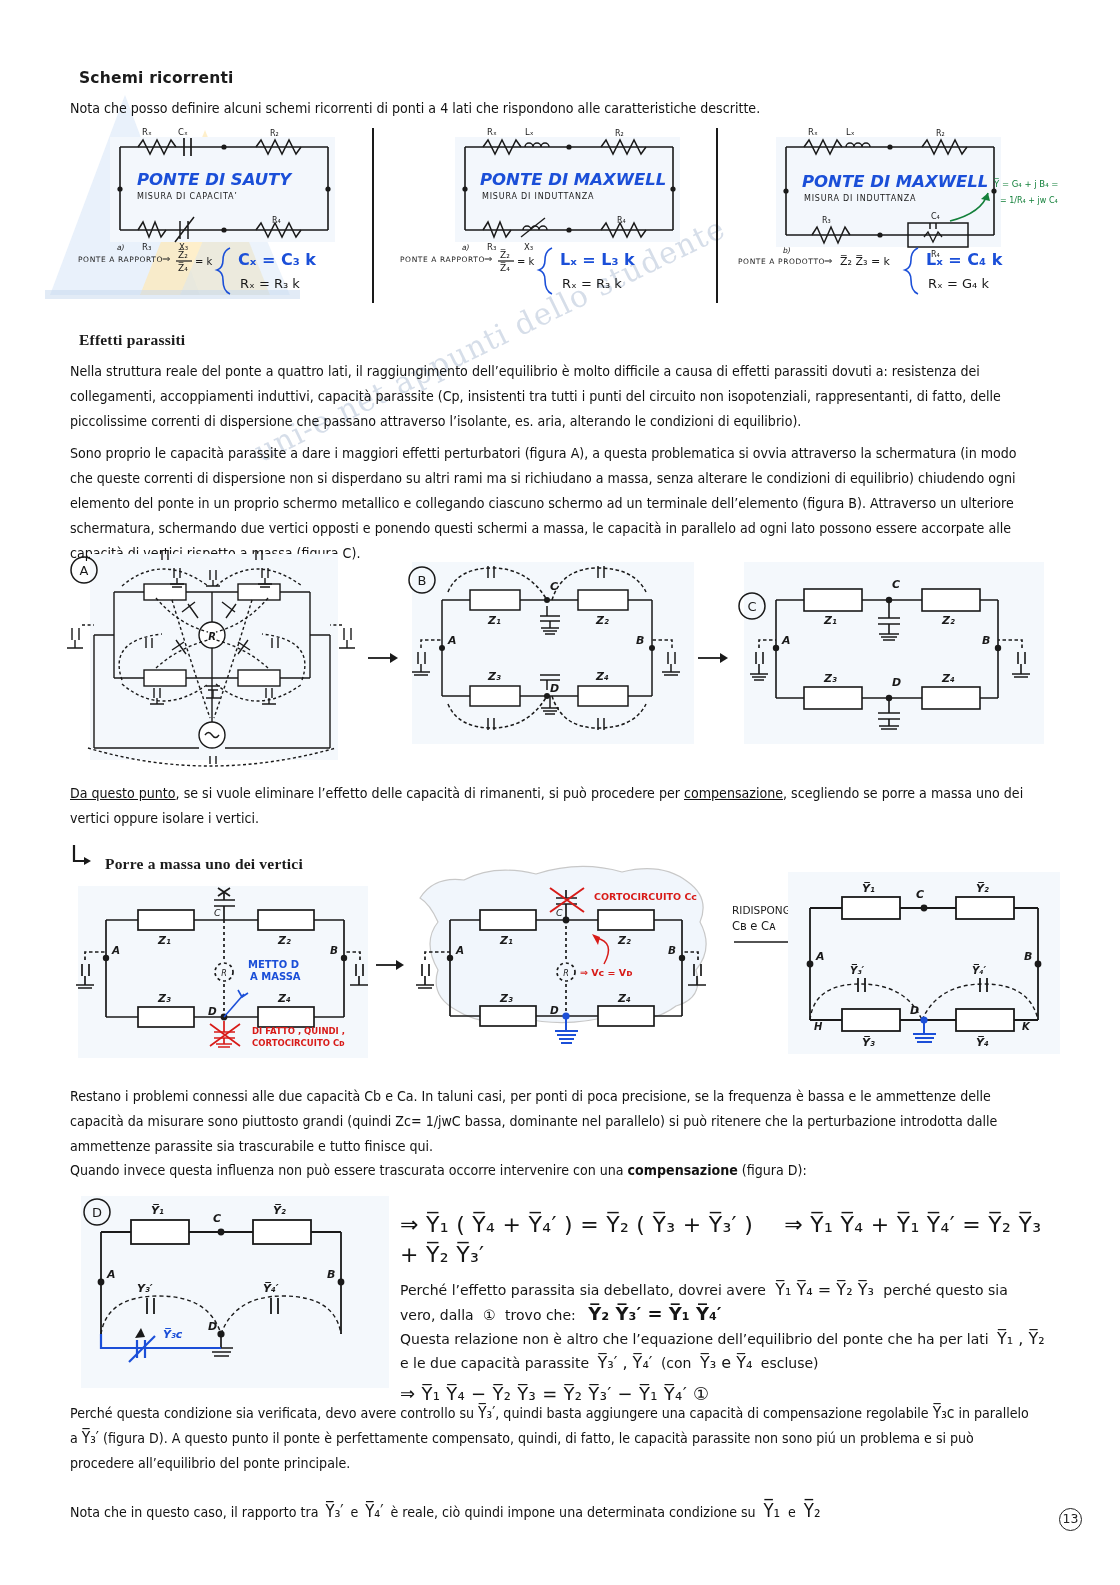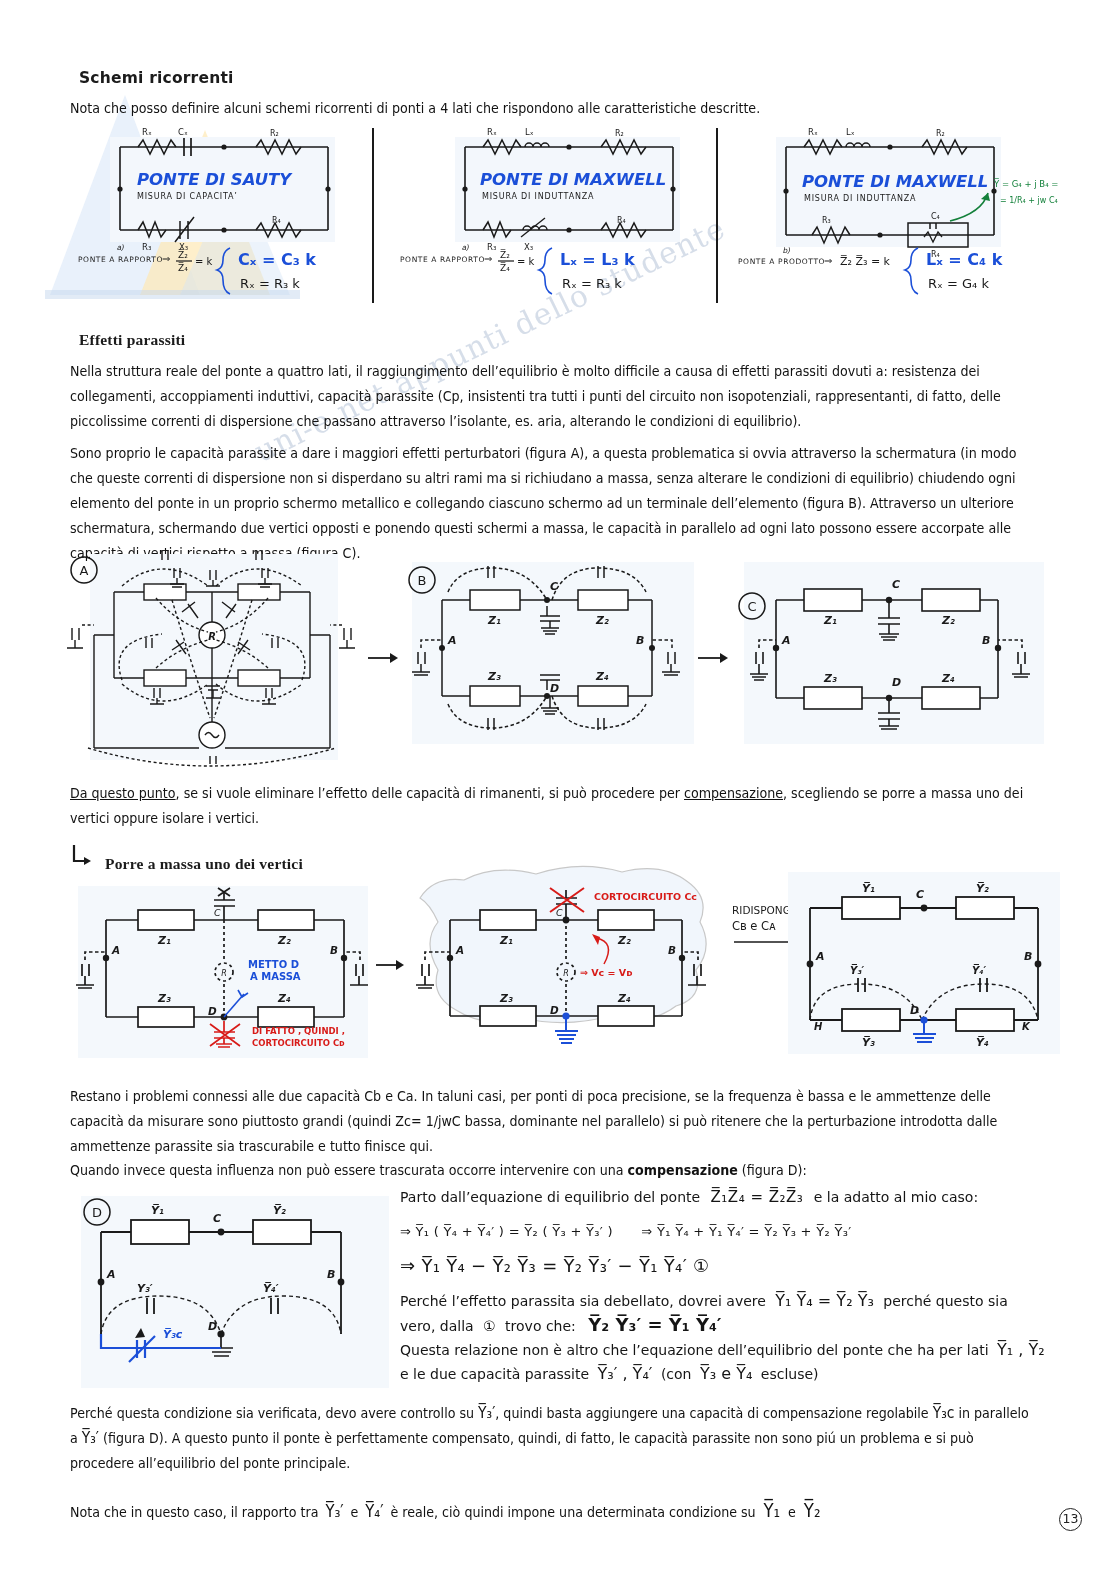--- a/index.html
+++ b/index.html
@@ -549,46 +549,41 @@
     <text class="hw" x="76" y="22" font-size="11" font-style="italic" font-weight="bold" fill="#1a1a1a">Y̅₁</text>
     <text class="hw" x="198" y="22" font-size="11" font-style="italic" font-weight="bold" fill="#1a1a1a">Y̅₂</text>
     <text class="hw" x="62" y="100" font-size="11" font-style="italic" font-weight="bold" fill="#1a1a1a">Y₃′</text>
     <text class="hw" x="188" y="100" font-size="11" font-style="italic" font-weight="bold" fill="#1a1a1a">Y̅₄′</text>
     <text class="hw ink-blue" x="88" y="146" font-size="11" font-style="italic" font-weight="bold">Y̅₃c</text>
     <circle cx="22" cy="20" r="13" fill="none" stroke="#1a1a1a" stroke-width="1.5"></circle>
     <text class="hw" x="22" y="25" font-size="13" text-anchor="middle" fill="#1a1a1a">D</text>
   </svg>
 
   <div class="abs" style="left:400px;top:1186px;width:660px;">
-    <div style="font-size:14px;line-height:22px;">
-      <span>Parto dall’equazione di equilibrio del ponte</span>
-      <span style="font-size:15px;letter-spacing:.5px;padding:0 6px;">Z̅₁Z̅₄ = Z̅₂Z̅₃</span>
-      <span>e la adatto al mio caso:</span>
-    </div>
-    <div style="margin-top:9px;font-size:13px;line-height:30px;letter-spacing:.3px;">
+    <div style="margin-top:24px;font-size:22px;line-height:30px;letter-spacing:.3px;">
       <span>⇒  Y̅₁ ( Y̅₄ + Y̅₄′ ) = Y̅₂ ( Y̅₃ + Y̅₃′ )</span>
       <span style="padding-left:24px;">⇒   Y̅₁ Y̅₄  +  Y̅₁ Y̅₄′  =  Y̅₂ Y̅₃  +  Y̅₂ Y̅₃′</span>
     </div>
-    <div style="margin-top:4px;font-size:18px;line-height:30px;letter-spacing:.3px;">⇒    Y̅₁ Y̅₄  −  Y̅₂ Y̅₃  =  Y̅₂ Y̅₃′  −  Y̅₁ Y̅₄′   ①</div>
     <div style="margin-top:8px;font-size:14px;line-height:23px;">
       <span>Perché l’effetto parassita sia debellato, dovrei avere</span>
       <span style="font-size:16px;padding:0 5px;">Y̅₁ Y̅₄ = Y̅₂ Y̅₃</span>
       <span>perché questo sia</span><br>
       <span>vero, dalla</span>
       <span style="padding:0 5px;">①</span>
       <span>trovo che:</span>
       <span style="font-size:18px;font-weight:bold;padding:0 8px;">Y̅₂ Y̅₃′  =  Y̅₁ Y̅₄′</span><br>
       <span>Questa relazione non è altro che l’equazione dell’equilibrio del ponte che ha per lati</span>
       <span style="font-size:16px;padding:0 4px;">Y̅₁ , Y̅₂</span><br>
       <span>e le due capacità parassite</span>
       <span style="font-size:16px;padding:0 4px;">Y̅₃′ ,  Y̅₄′</span>
       <span>(con</span>
       <span style="font-size:16px;padding:0 4px;">Y̅₃ e Y̅₄</span>
       <span>escluse)</span>
     </div>
+    <div style="margin-top:4px;font-size:18px;line-height:30px;letter-spacing:.3px;">⇒    Y̅₁ Y̅₄  −  Y̅₂ Y̅₃  =  Y̅₂ Y̅₃′  −  Y̅₁ Y̅₄′   ①</div>
   </div>
 
   <p class="body abs" style="left:70px;top:1400px;width:1000px;">
     <span>Perché questa condizione sia verificata, devo avere controllo su </span><span style="font-size:16px;">Y̅₃′</span><span>, quindi basta aggiungere una capacità di compensazione regolabile </span><span style="font-size:16px;">Y̅₃c</span><span> in parallelo a </span><span style="font-size:16px;">Y̅₃′</span><span> (figura D). A questo punto il ponte è perfettamente compensato, quindi, di fatto, le capacità parassite non sono piú un problema e si può procedere all’equilibrio del ponte principale.</span>
   </p>
 
   <p class="body abs" style="left:70px;top:1498px;width:960px;">
     <span>Nota che in questo caso, il rapporto tra </span><span style="font-size:17px;padding:0 3px;">Y̅₃′</span><span> e </span><span style="font-size:17px;padding:0 3px;">Y̅₄′</span><span> è reale, ciò quindi impone una determinata condizione su </span><span style="font-size:19px;padding:0 4px;">Y̅₁</span><span> e </span><span style="font-size:19px;padding:0 4px;">Y̅₂</span>
   </p>
 

